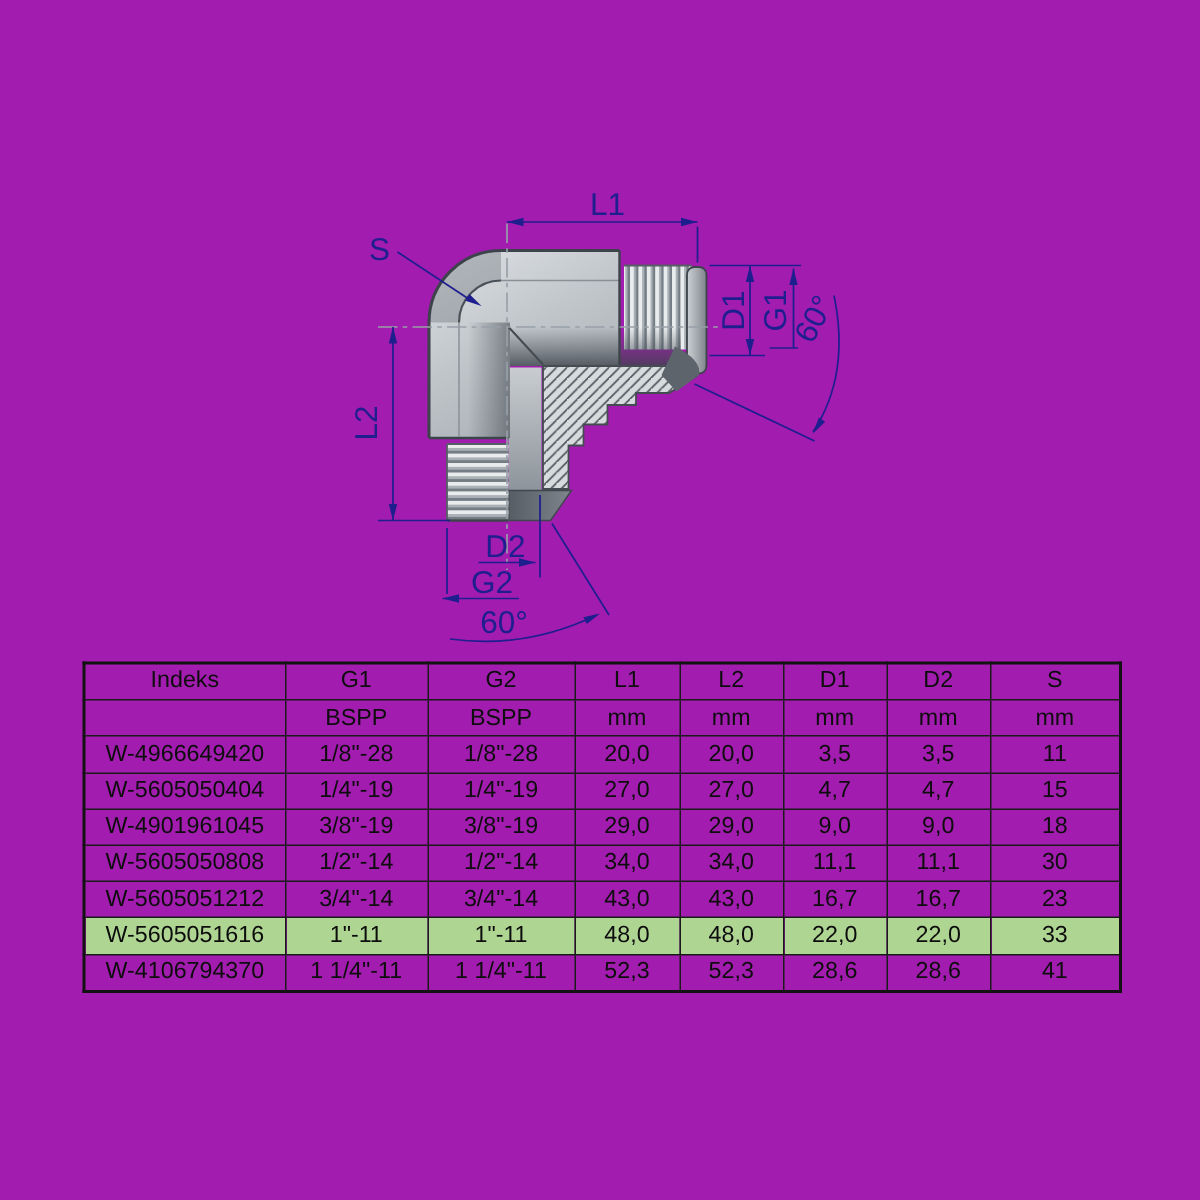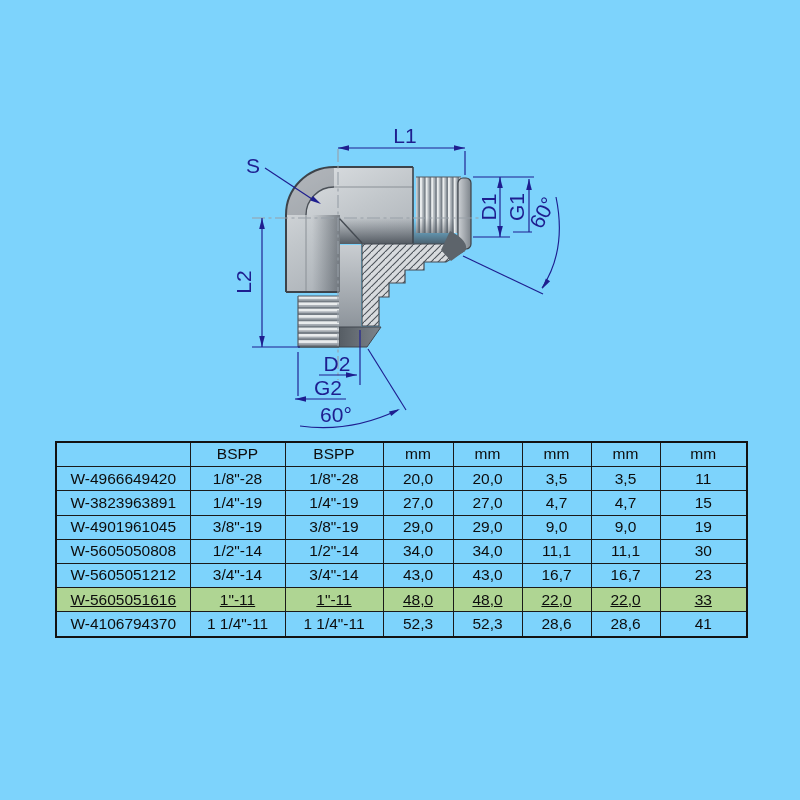--- a/index.html
+++ b/index.html
@@ -1,27 +1,27 @@
 <!DOCTYPE html>
 <html style="--hl: #afd593;"><head>
 <meta charset="utf-8">
 <style>
   html,body{margin:0;padding:0;background:#fff;}
-  #stage{position:relative;width:800px;height:800px;background:#7dd3fc;overflow:hidden;
+  #stage{position:relative;width:800px;height:800px;background:#a21caf;overflow:hidden;
          font-family:"Liberation Sans",sans-serif;}
   #drawing{position:absolute;left:0;top:0;}
   .dim-label{font-family:"Liberation Sans",sans-serif;font-size:21px;fill:#1e1e8f;}
   .tablewrap{position:absolute;left:55px;top:441px;}
   table[data-name="spec-table"]{border-collapse:collapse;table-layout:fixed;width:691px;
      border:2px solid #121212;font-size:15.5px;color:#0d0d0d;}
   table[data-name="spec-table"] th,
   table[data-name="spec-table"] td{border:1.5px solid #1a1a1a;text-align:center;
      font-weight:normal;height:23.2px;padding:0;line-height:1.05;white-space:nowrap;
      overflow:hidden;}
-  table[data-name="spec-table"] tr.hl td{background:var(--hl,#afd593);text-decoration:underline;}
+  table[data-name="spec-table"] tr.hl td{background:var(--hl,#afd593);}
 </style>
 </head>
 <body>
 
 <div id="stage" data-name="catalog-sheet">
 
   <svg id="drawing" width="800" height="440" viewBox="0 0 800 440" data-name="fitting-diagram">
     <defs>
       <linearGradient id="bodyGrad" x1="0" y1="0" x2="0.55" y2="1">
         <stop offset="0" stop-color="#dfe2e5"></stop>
@@ -165,20 +165,30 @@
           <col style="width:95px">
           <col style="width:98px">
         <col style="width:70px">
           <col style="width:69px">
           <col style="width:69px">
         <col style="width:69px">
           <col style="width:87px">
       </colgroup>
       <thead data-name="spec-table-head">
           <tr data-name="table-row">
+            <th data-name="column-header">Indeks</th>
+            <th data-name="column-header">G1</th>
+            <th data-name="column-header">G2</th>
+            <th data-name="column-header">L1</th>
+            <th data-name="column-header">L2</th>
+            <th data-name="column-header">D1</th>
+            <th data-name="column-header">D2</th>
+            <th data-name="column-header">S</th>
+          </tr>
+          <tr data-name="table-row">
             <th data-name="unit-cell"></th>
             <th data-name="unit-cell">BSPP</th>
             <th data-name="unit-cell">BSPP</th>
             <th data-name="unit-cell">mm</th>
             <th data-name="unit-cell">mm</th>
             <th data-name="unit-cell">mm</th>
             <th data-name="unit-cell">mm</th>
             <th data-name="unit-cell">mm</th>
           </tr>
         </thead>
@@ -187,38 +197,38 @@
             <td data-name="table-cell">W-4966649420</td>
             <td data-name="table-cell">1/8"-28</td>
             <td data-name="table-cell">1/8"-28</td>
             <td data-name="table-cell">20,0</td>
             <td data-name="table-cell">20,0</td>
             <td data-name="table-cell">3,5</td>
             <td data-name="table-cell">3,5</td>
             <td data-name="table-cell">11</td>
           </tr>
           <tr data-name="table-row">
-            <td data-name="table-cell">W-3823963891</td>
+            <td data-name="table-cell">W-5605050404</td>
             <td data-name="table-cell">1/4"-19</td>
             <td data-name="table-cell">1/4"-19</td>
             <td data-name="table-cell">27,0</td>
             <td data-name="table-cell">27,0</td>
             <td data-name="table-cell">4,7</td>
             <td data-name="table-cell">4,7</td>
             <td data-name="table-cell">15</td>
           </tr>
           <tr data-name="table-row">
             <td data-name="table-cell">W-4901961045</td>
             <td data-name="table-cell">3/8"-19</td>
             <td data-name="table-cell">3/8"-19</td>
             <td data-name="table-cell">29,0</td>
             <td data-name="table-cell">29,0</td>
             <td data-name="table-cell">9,0</td>
             <td data-name="table-cell">9,0</td>
-            <td data-name="table-cell">19</td>
+            <td data-name="table-cell">18</td>
           </tr>
           <tr data-name="table-row">
             <td data-name="table-cell">W-5605050808</td>
             <td data-name="table-cell">1/2"-14</td>
             <td data-name="table-cell">1/2"-14</td>
             <td data-name="table-cell">34,0</td>
             <td data-name="table-cell">34,0</td>
             <td data-name="table-cell">11,1</td>
             <td data-name="table-cell">11,1</td>
             <td data-name="table-cell">30</td>

